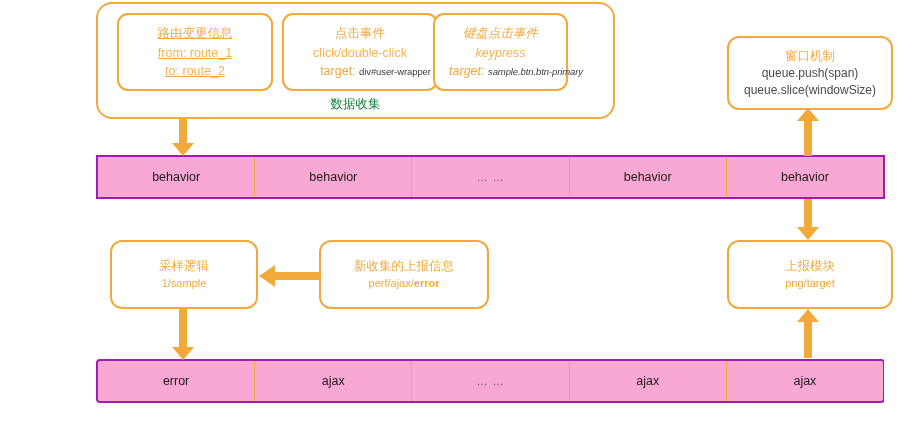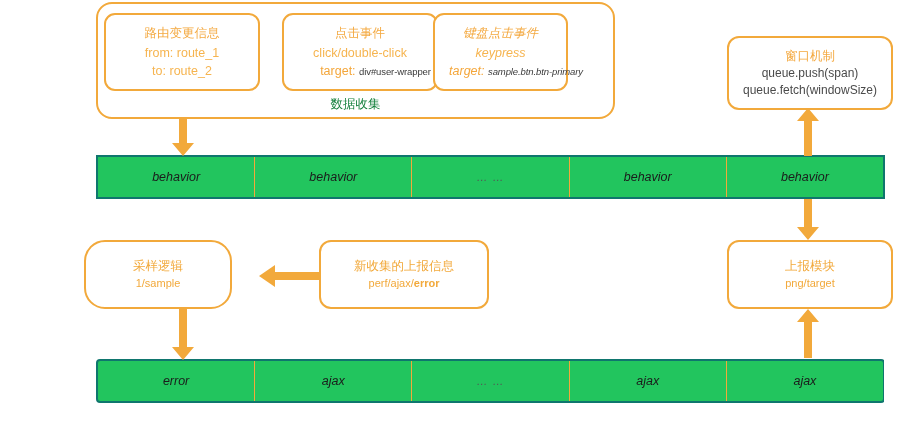--- a/index.html
+++ b/index.html
@@ -54,21 +54,21 @@
     color: #15803d;
   }
 
   
   .collect-card {
     top: 13px;
     height: 78px;
     border-radius: 11px;
     padding: 0 6px;
   }
-  #card-route  { left: 104px; width: 156px; }
+  #card-route  { left: 117px; width: 156px; text-decoration: underline; }
   #card-click  { left: 282px; width: 156px; }
   #card-key    { left: 433px; width: 135px; font-style: italic; }
 
   .card-title {
     font-size: 12.5px;
     color: #F4A940;
     margin-bottom: 2px;
   }
   .card-line {
     font-size: 12.5px;
@@ -94,25 +94,24 @@
   }
   #box-window .b-title { font-size: 12.5px; color: #F4A940; }
   #box-window .b-sub {
     font-size: 12px;
     color: #4a4a4a;
     white-space: nowrap;
   }
 
   
   #box-sample {
-    left: 84px;
+    left: 110px;
     top: 240px;
     width: 148px;
     height: 69px;
-    border-radius: 21px;
   }
   
   #box-newinfo {
     left: 319px;
     top: 240px;
     width: 170px;
     height: 69px;
   }
   
   #box-report {
@@ -123,24 +122,23 @@
   }
   .b-title { font-size: 12.5px; text-align: right; }
   .b-sub   { font-size: 11px; }
   .b-sub b { font-weight: bold; }
 
   
   .strip {
     position: absolute;
     box-sizing: border-box;
     display: flex;
-    background: #22c55e;
-    border: 2px solid #0f766e;
+    background: #f9a8d4;
+    border: 2px solid #a21caf;
     overflow: hidden;
-    font-style: italic;
   }
   #strip-behavior {
     left: 96px;
     top: 155px;
     width: 789px;
     height: 44px;
   }
   #strip-network {
     left: 96px;
     top: 359px;
@@ -218,21 +216,21 @@
     <div class="card-line">keypress</div>
     <div class="card-line">
       <span class="k">target:</span>
       <span class="v">sample.btn.btn-primary</span>
     </div>
   </div>
 
   <div class="rbox" id="box-window">
     <div class="b-title">窗口机制</div>
     <div class="b-sub">queue.push(span)</div>
-    <div class="b-sub">queue.fetch(windowSize)</div>
+    <div class="b-sub">queue.slice(windowSize)</div>
   </div>
 
   <div class="rbox" id="box-sample">
     <div class="b-title">采样逻辑</div>
     <div class="b-sub">1/sample</div>
   </div>
 
   <div class="rbox" id="box-newinfo">
     <div class="b-title">新收集的上报信息</div>
     <div class="b-sub">

